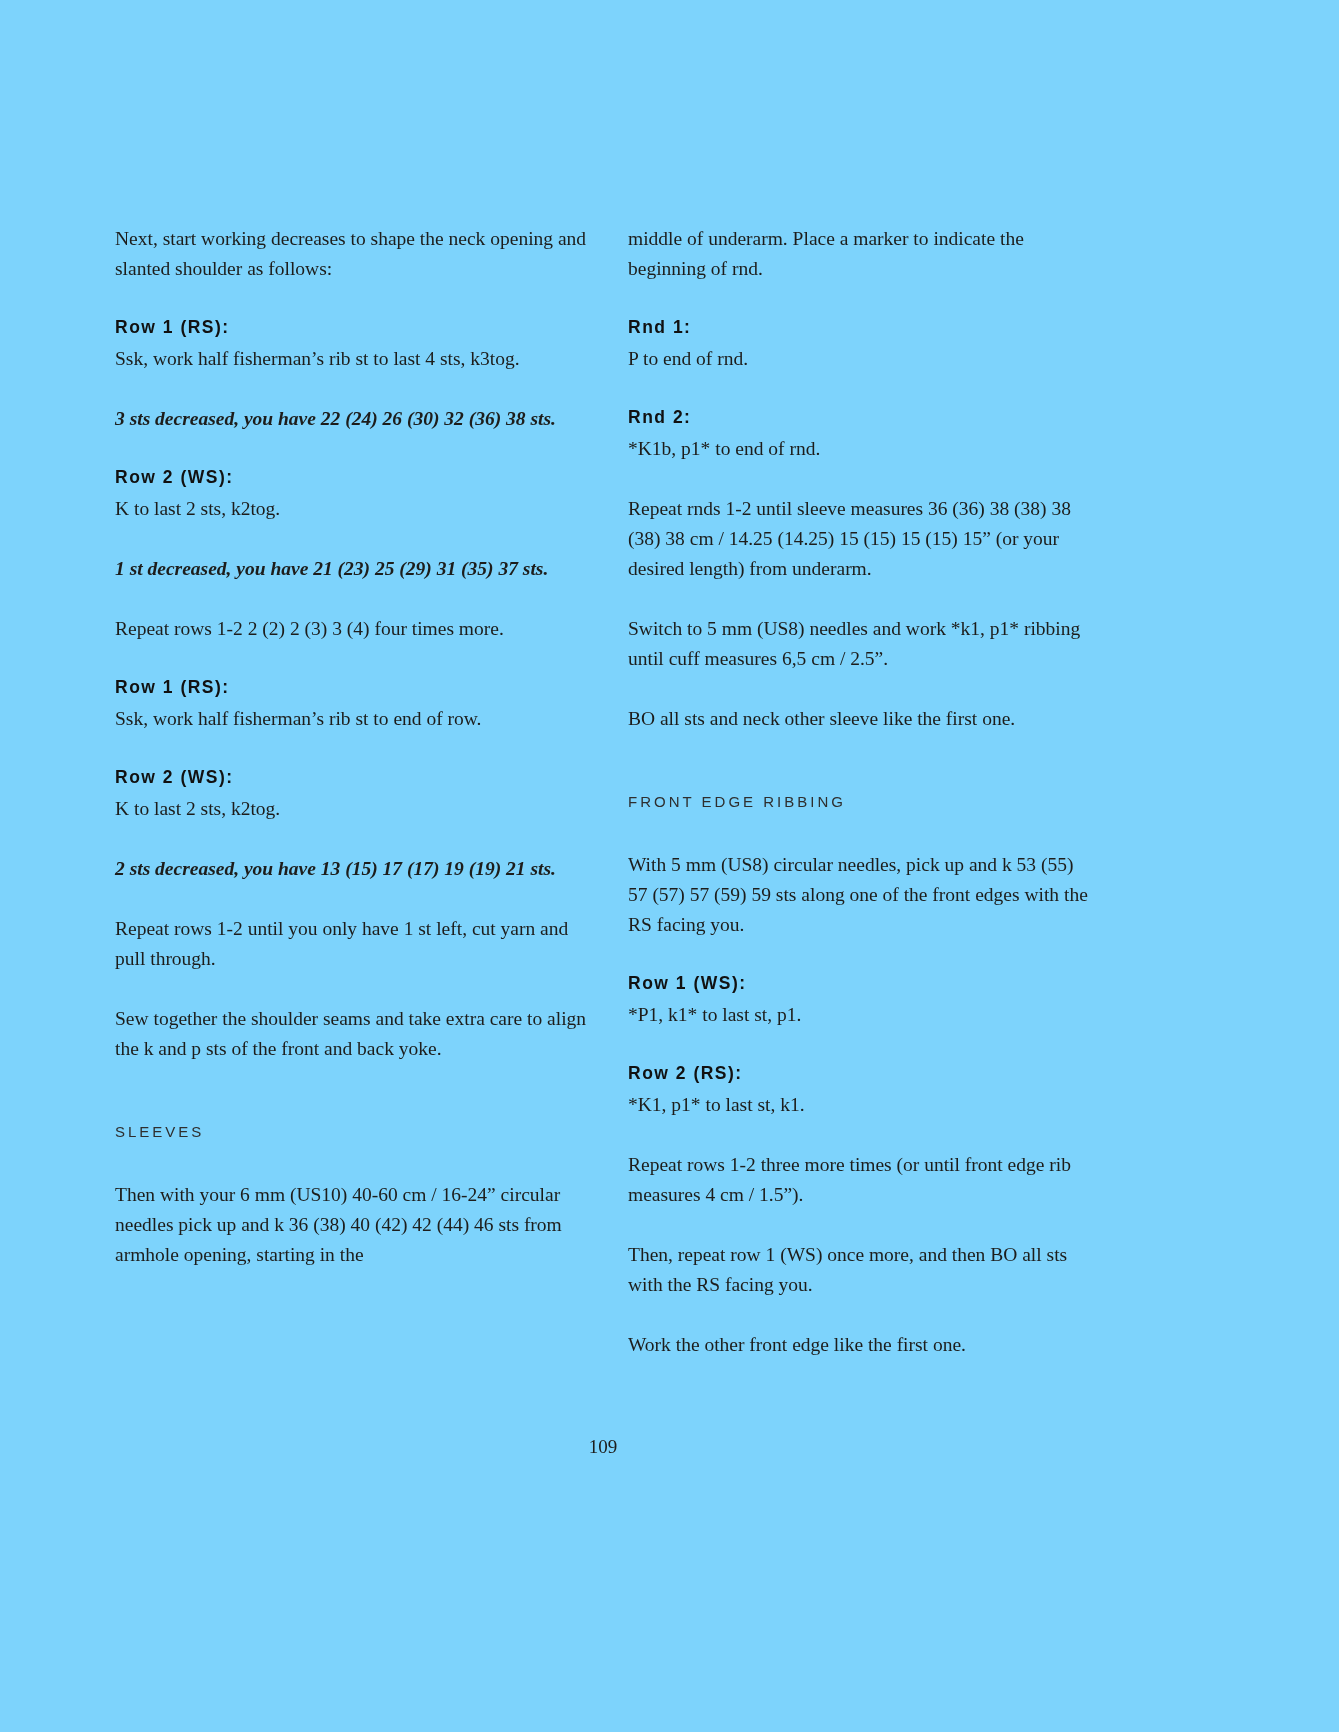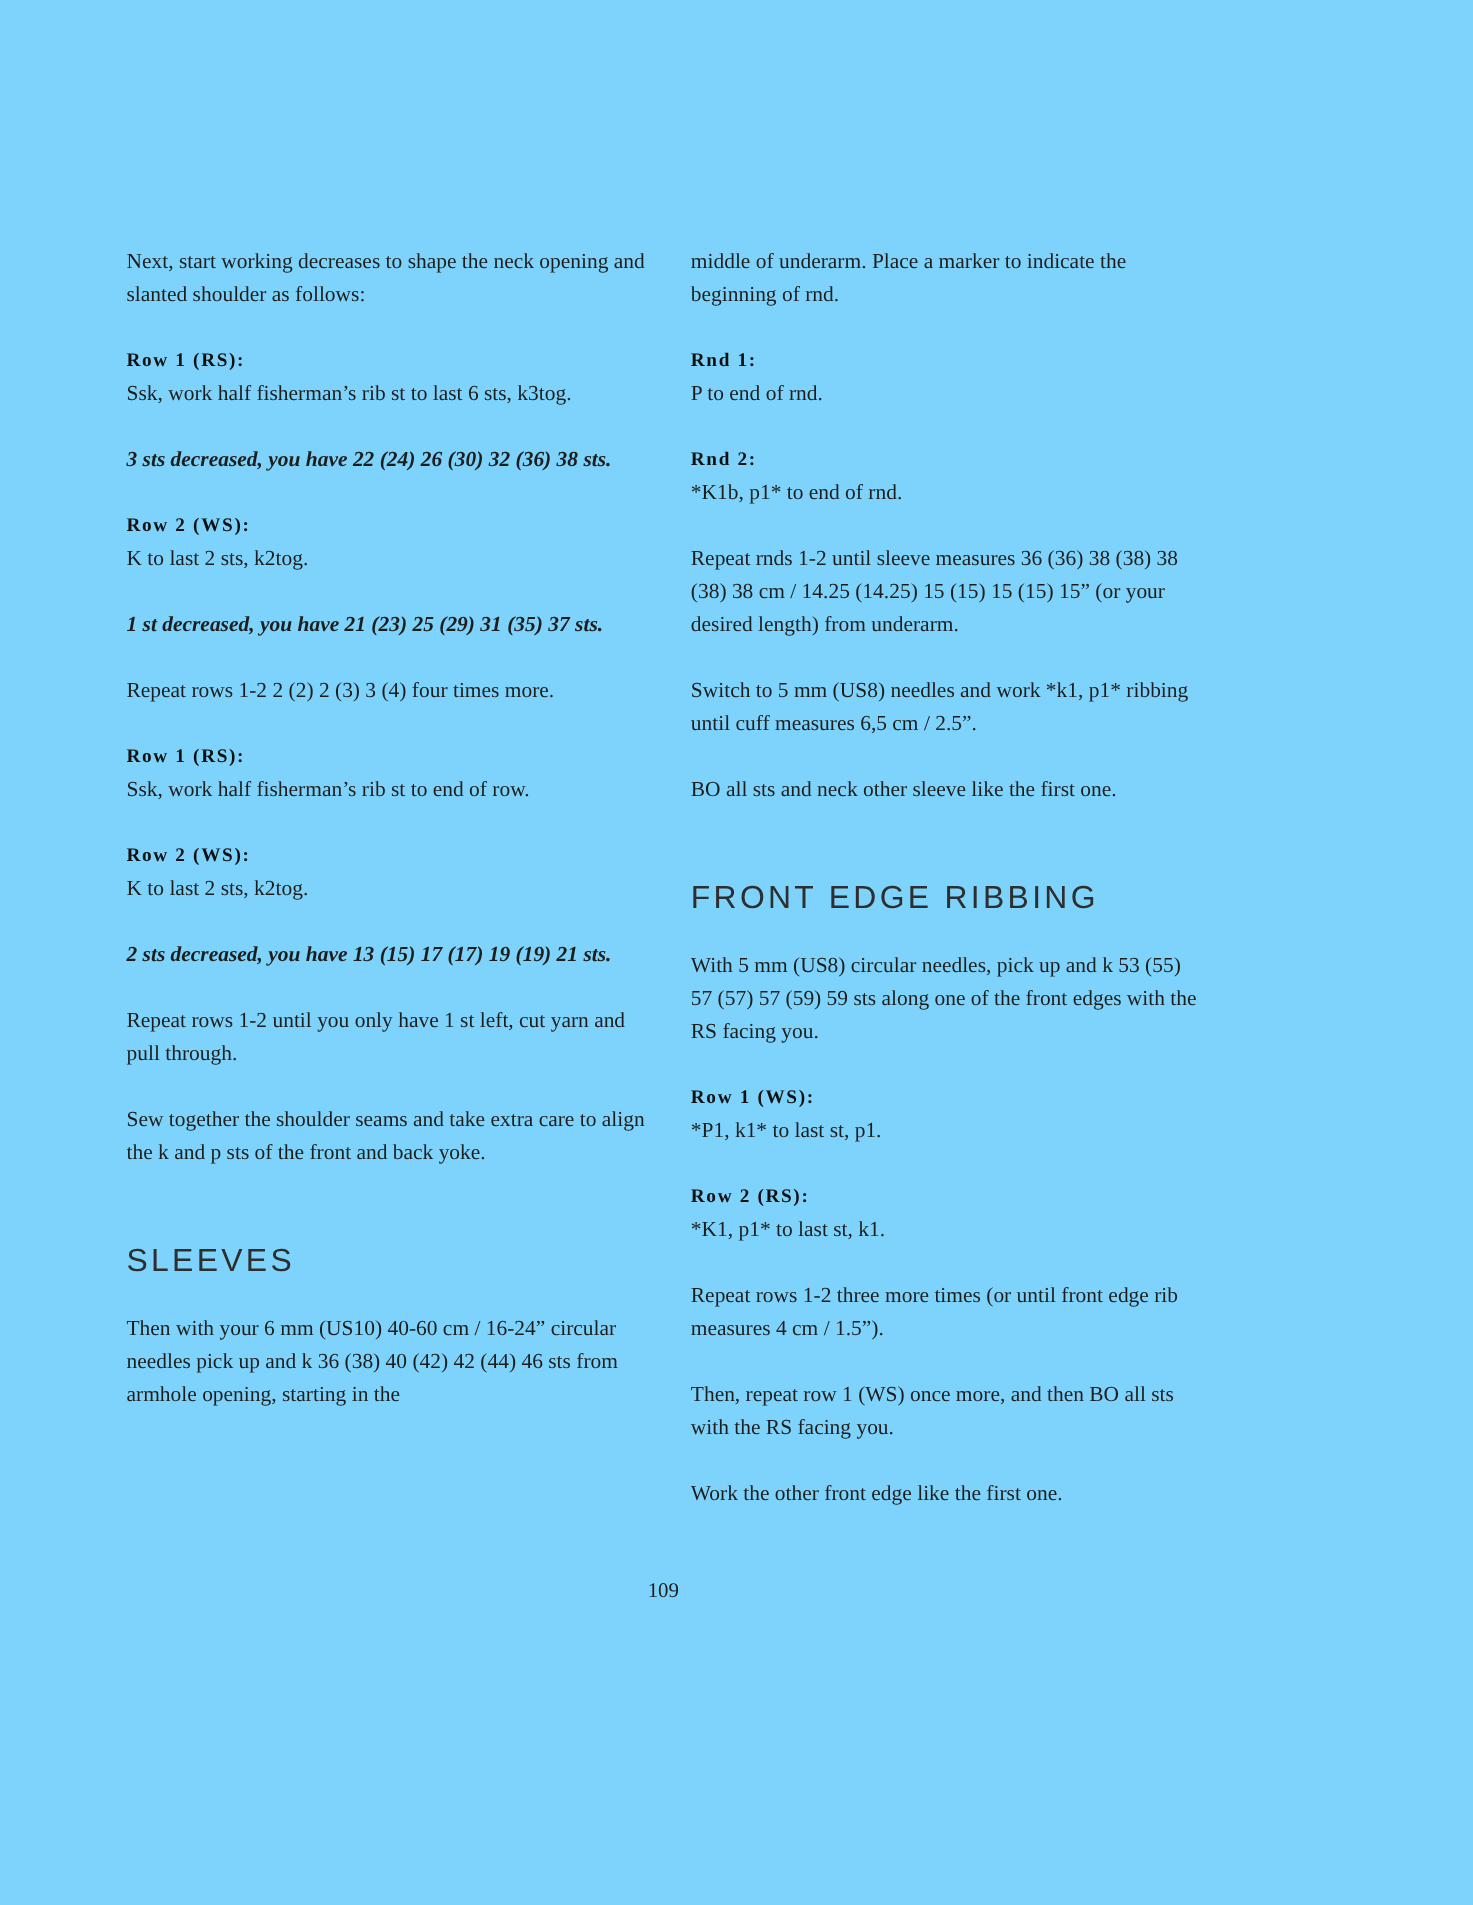--- a/index.html
+++ b/index.html
@@ -36,57 +36,57 @@
     line-height: 30px;
     color: #1d1d1b;
   }
   .para { margin-bottom: 30px; }
   .italic {
     font-style: italic;
     margin-bottom: 30px;
     font-weight: bold;
   }
   .label {
-    font-family: Liberation Serif, serif;
+    font-family: Liberation Sans, sans-serif;
     font-weight: 700;
     font-size: 17.5px;
     line-height: 26px;
     letter-spacing: 1.5px;
     color: #111111;
     margin-bottom: 4px;
   }
   .heading {
     font-family: "Liberation Sans", sans-serif;
     font-weight: 400;
-    font-size: 29px;
+    font-size: 15px;
     line-height: 28px;
     letter-spacing: 3px;
     color: #2e2e2e;
-    margin: 38px 0 34px 0;
+    margin: 24px 0 34px 0;
   }
   .footer {
     position: absolute;
     top: 1436px;
     left: 115px;
     width: 976px;
     text-align: center;
     font-family: "Liberation Serif", serif;
     font-size: 19px;
     color: #1d1d1b;
   }
 </style>
 </head>
 <body>
 
 <div class="page">
   <div class="content">
     <div class="column col-left" id="col-left">
         <div class="block para">Next, start working decreases to shape the neck opening and slanted shoulder as follows:</div>
         <div class="block label">Row 1 (RS):</div>
-        <div class="block para">Ssk, work half fisherman’s rib st to last 6 sts, k3tog.</div>
+        <div class="block para">Ssk, work half fisherman’s rib st to last 4 sts, k3tog.</div>
         <div class="block italic">3 sts decreased, you have 22 (24) 26 (30) 32 (36) 38 sts.</div>
         <div class="block label">Row 2 (WS):</div>
         <div class="block para">K to last 2 sts, k2tog.</div>
         <div class="block italic">1 st decreased, you have 21 (23) 25 (29) 31 (35) 37 sts.</div>
         <div class="block para">Repeat rows 1-2 2 (2) 2 (3) 3 (4) four times more.</div>
         <div class="block label">Row 1 (RS):</div>
         <div class="block para">Ssk, work half fisherman’s rib st to end of row.</div>
         <div class="block label">Row 2 (WS):</div>
         <div class="block para">K to last 2 sts, k2tog.</div>
         <div class="block italic">2 sts decreased, you have 13 (15) 17 (17) 19 (19) 21 sts.</div>

